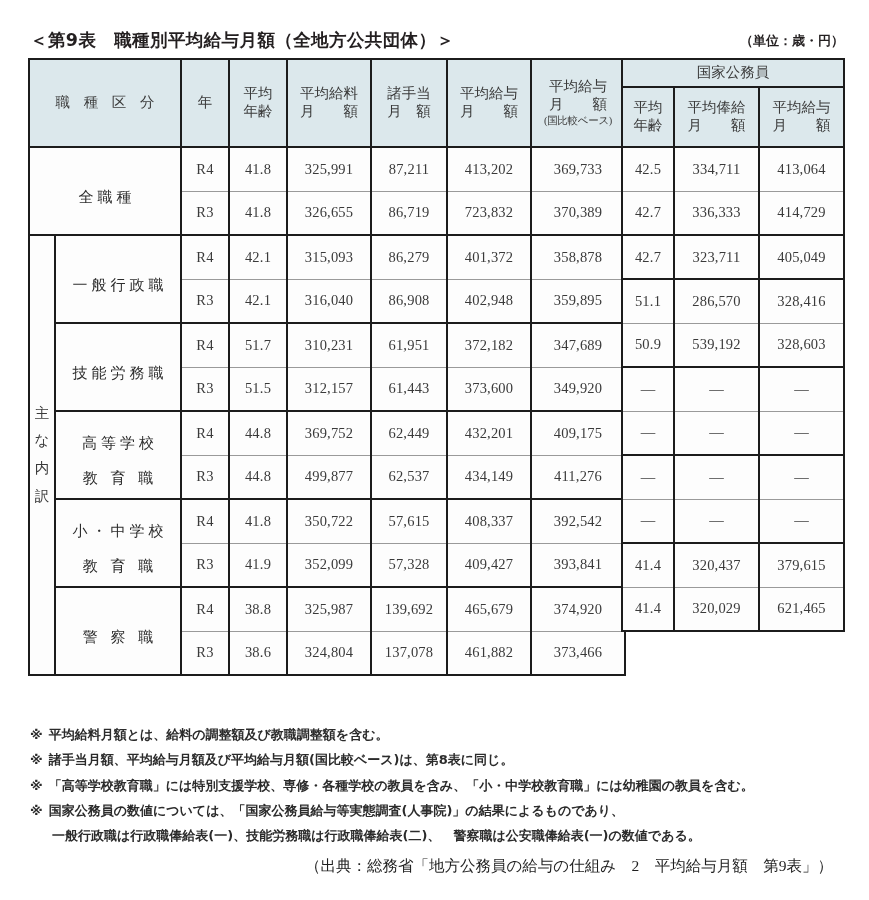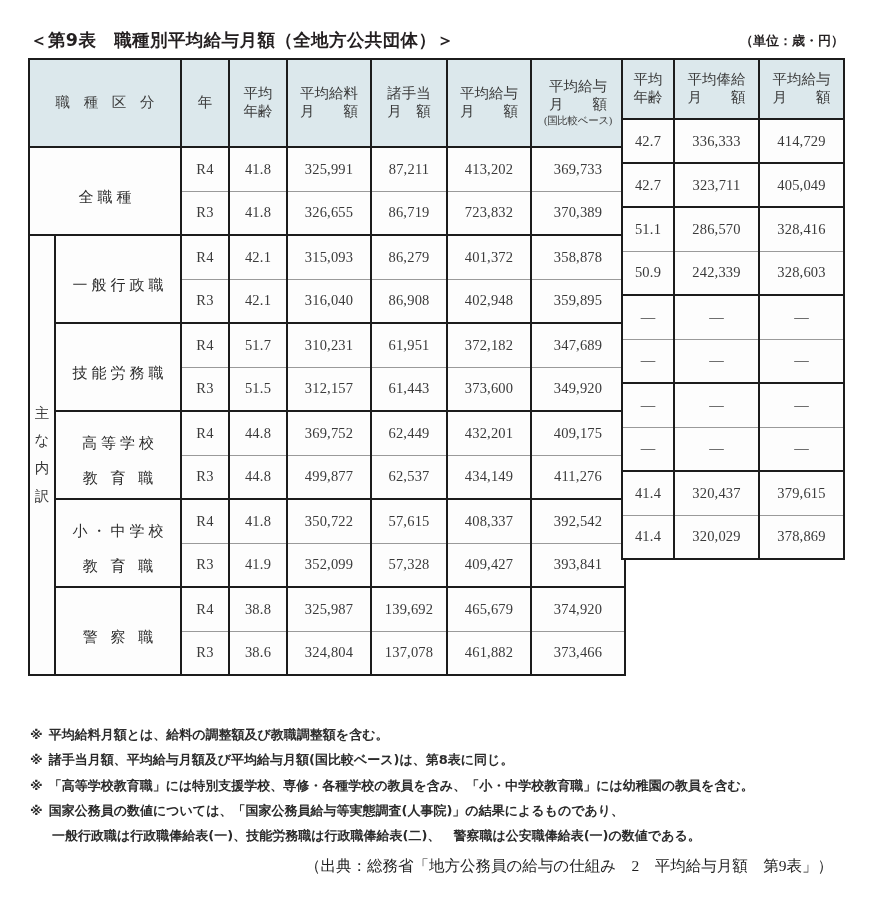--- a/index.html
+++ b/index.html
@@ -360,55 +360,63 @@
       </tbody>
     </table>
 
     <table class="grid" id="right-table">
       <colgroup>
         <col style="width:52px">
         <col style="width:85px">
         <col style="width:85px">
       </colgroup>
       <tbody>
+        <tr class="grp-hdr-h">
+          <td class="hd bb-thick" colspan="3">国家公務員</td>
+        </tr>
         <tr class="sub-hdr-h">
           <td class="hd bb-thick">
             <span>平均</span><br>
             <span>年齢</span>
           </td>
           <td class="hd bb-thick bl-thick">
             <span>平均俸給</span><br>
             <span>月　　額</span>
           </td>
           <td class="hd bb-thick bl-thick">
             <span>平均給与</span><br>
             <span>月　　額</span>
           </td>
         </tr>
 
         <tr class="row-h">
+          <td class="num">42.5</td>
+          <td class="num bl-thick">334,711</td>
+          <td class="num bl-thick">413,064</td>
+        </tr>
+        <tr class="row-h">
           <td class="num bb-thick">42.7</td>
           <td class="num bl-thick bb-thick">336,333</td>
           <td class="num bl-thick bb-thick">414,729</td>
         </tr>
 
         <tr class="row-h">
           <td class="num">42.7</td>
           <td class="num bl-thick">323,711</td>
           <td class="num bl-thick">405,049</td>
         </tr>
 
         <tr class="row-h">
           <td class="num bt-thick">51.1</td>
           <td class="num bl-thick bt-thick">286,570</td>
           <td class="num bl-thick bt-thick">328,416</td>
         </tr>
         <tr class="row-h">
           <td class="num">50.9</td>
-          <td class="num bl-thick">242,339</td>
+          <td class="num bl-thick">539,192</td>
           <td class="num bl-thick">328,603</td>
         </tr>
 
         <tr class="row-h">
           <td class="dash bt-thick">—</td>
           <td class="dash bl-thick bt-thick">—</td>
           <td class="dash bl-thick bt-thick">—</td>
         </tr>
         <tr class="row-h">
           <td class="dash">—</td>
@@ -428,21 +436,21 @@
         </tr>
 
         <tr class="row-h">
           <td class="num bt-thick">41.4</td>
           <td class="num bl-thick bt-thick">320,437</td>
           <td class="num bl-thick bt-thick">379,615</td>
         </tr>
         <tr class="row-h">
           <td class="num">41.4</td>
           <td class="num bl-thick">320,029</td>
-          <td class="num bl-thick">378,869</td>
+          <td class="num bl-thick">621,465</td>
         </tr>
       </tbody>
     </table>
 
   </div>
 
   <div class="notes">
     <div class="note-line">
       <span class="note-mark">※</span><span>平均給料月額とは、給料の調整額及び教職調整額を含む。</span>
     </div>

